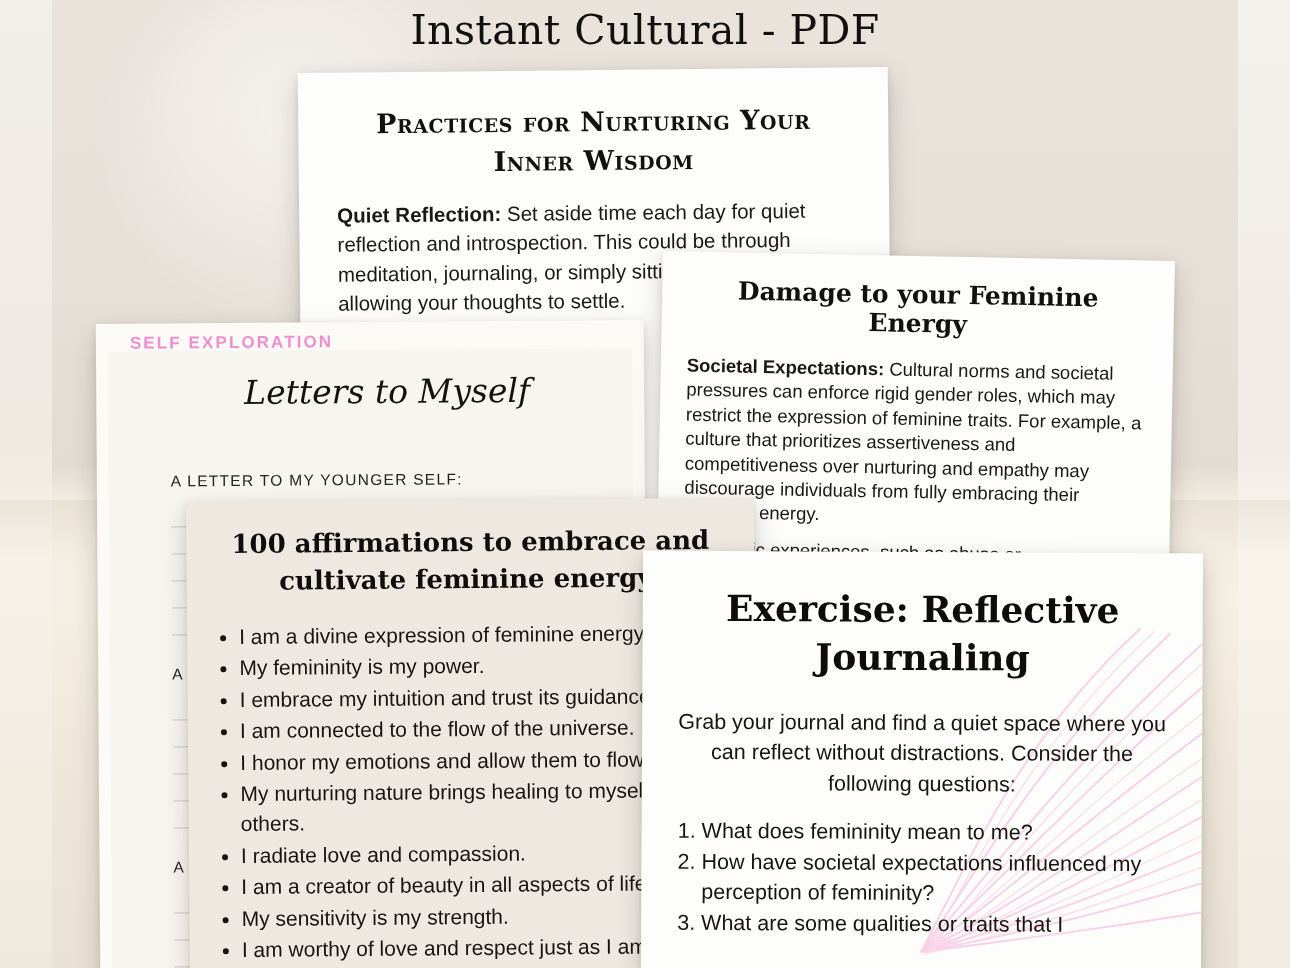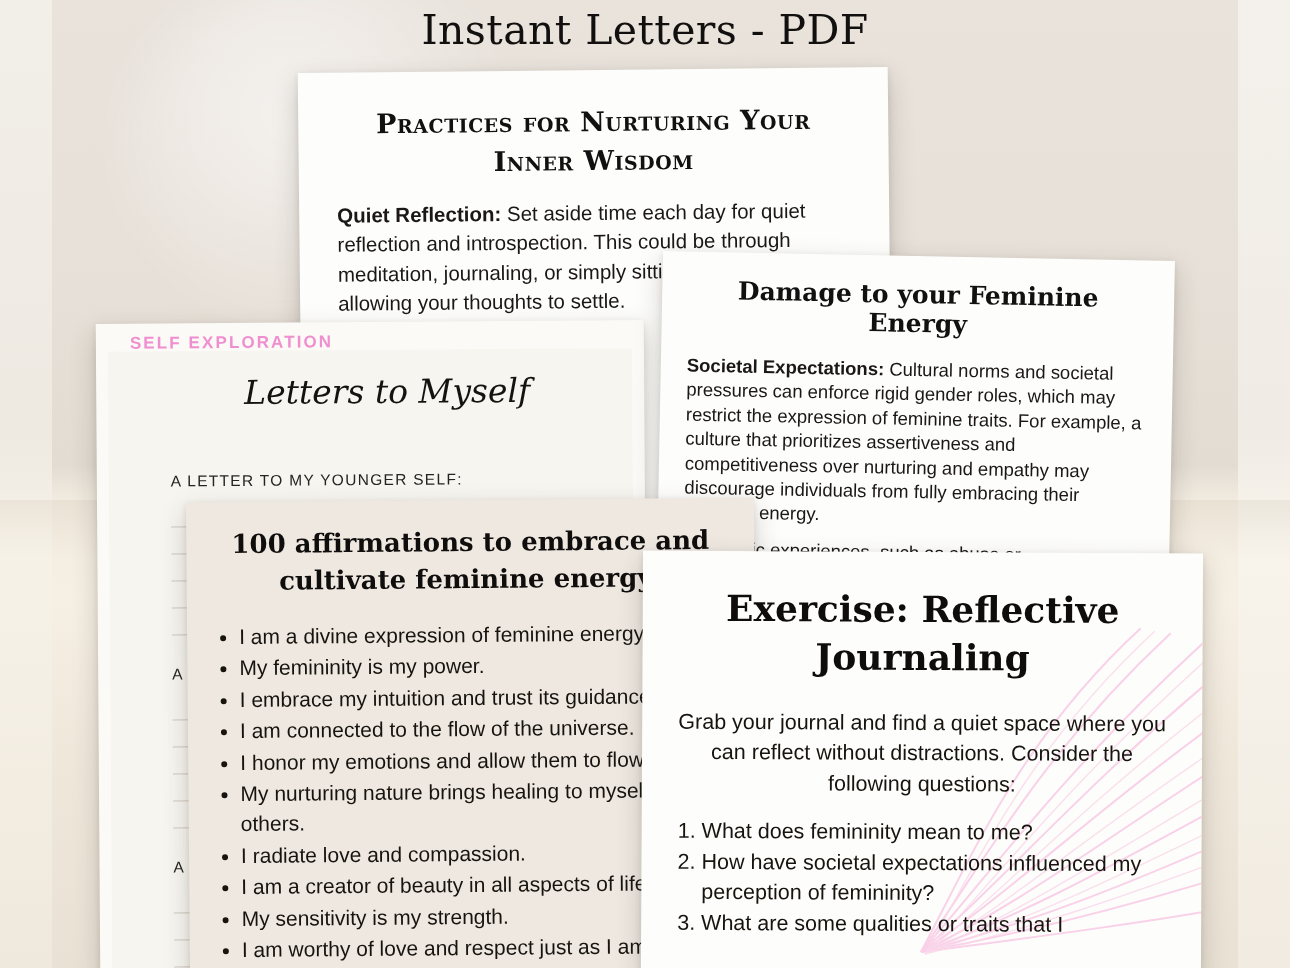--- a/index.html
+++ b/index.html
@@ -274,21 +274,21 @@
 <body>
 
 <div id="bg">
   <div id="bg-left-band"></div>
   <div id="bg-right-band"></div>
   <div id="bg-blur-1"></div>
   <div id="bg-blur-2"></div>
   <div id="bg-shadow-low"></div>
 </div>
 
-<div id="page-title">Instant Letters - PDF</div>
+<div id="page-title">Instant Cultural - PDF</div>
 
 <div class="card" id="card-practices">
   <div class="c-title">Practices for Nurturing Your Inner Wisdom</div>
   <div class="c-body">
     <p><b>Quiet Reflection:</b><span> Set aside time each day for quiet reflection and introspection. This could be through meditation, journaling, or simply sitting in silence and allowing your thoughts to settle.</span></p>
   </div>
 </div>
 
 <div class="card" id="card-letters">
   <div class="eyebrow">SELF EXPLORATION</div>

